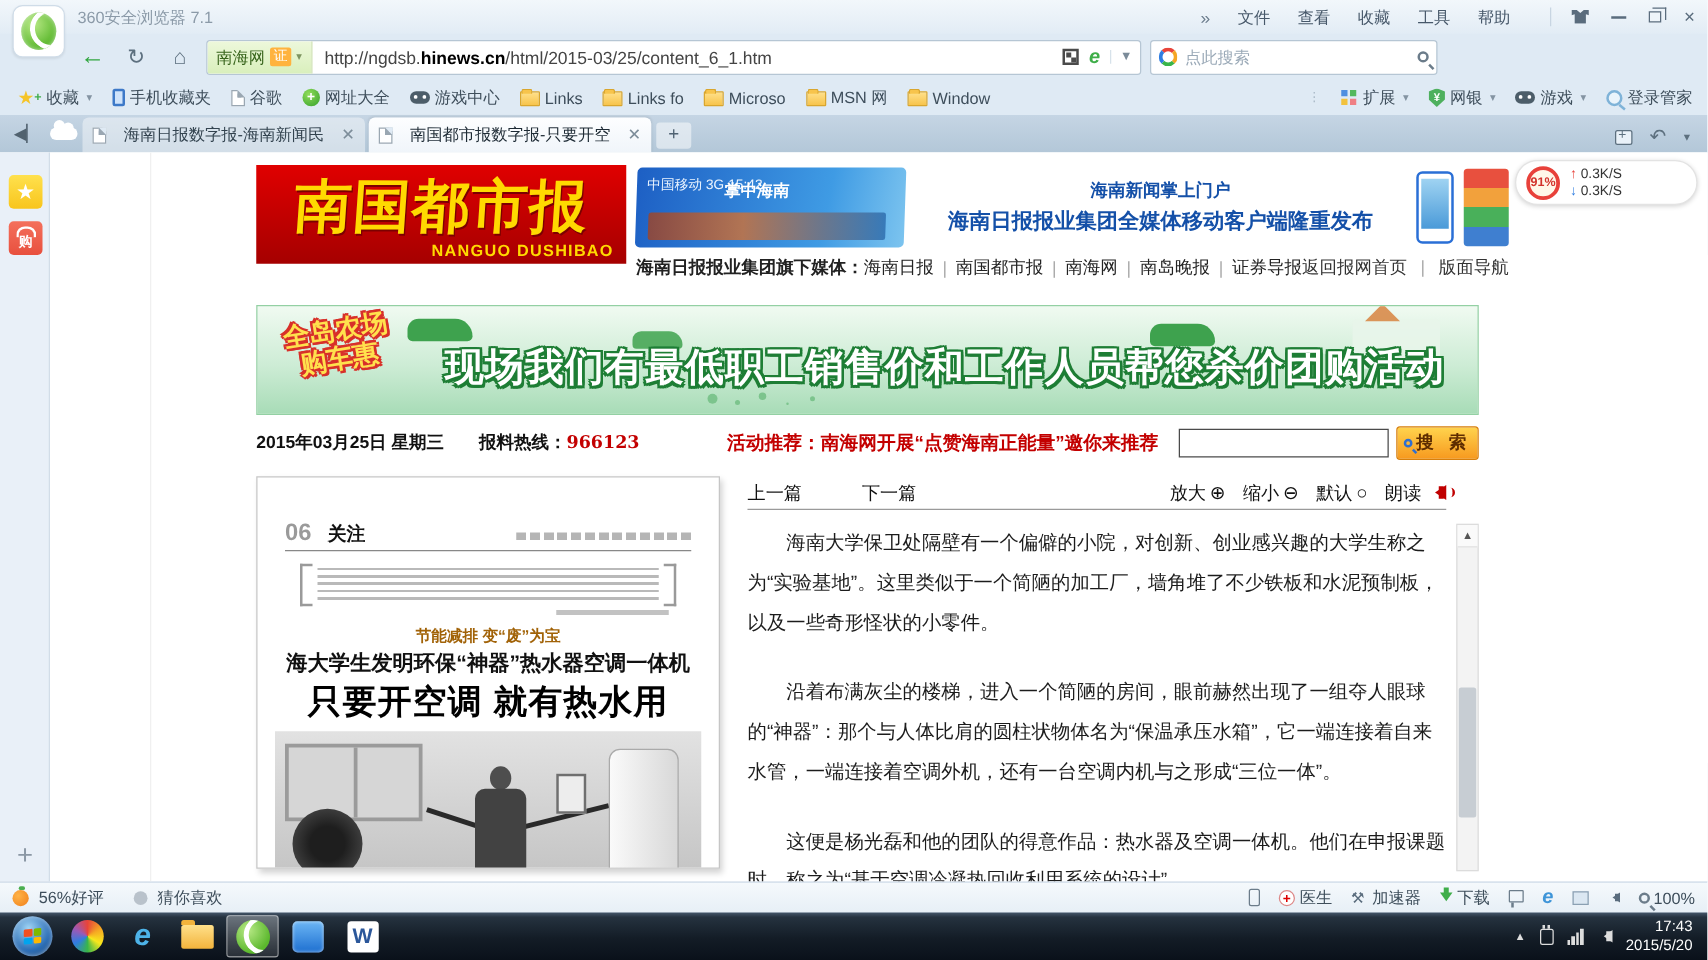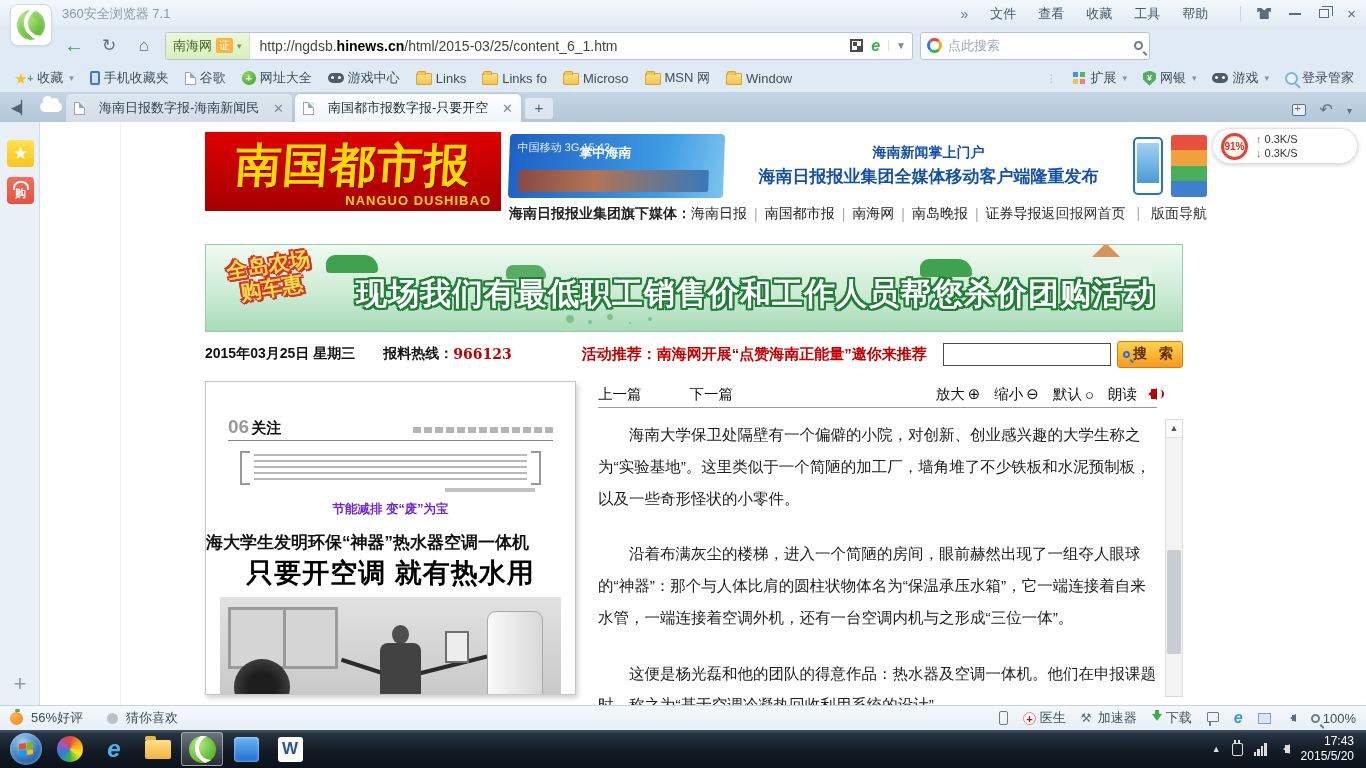--- a/index.html
+++ b/index.html
@@ -142,31 +142,31 @@
   .infobar .promo { margin-left:70px; color:#c30000; font-weight:bold; font-size:15px; }
   .infobar .sinput { margin-left:auto; width:168px; height:23px; border:1px solid #4a4a4a; background:#fff; outline:none; padding:0 4px; font-size:13px; }
   .sbtn { margin-left:6px; width:66px; height:27px; background:linear-gradient(#ffd34d,#f79a1f); border:1px solid #d87f0a; border-radius:3px; display:flex; align-items:center; justify-content:center; gap:3px; font-size:14px; font-weight:bold; color:#5d2c00; letter-spacing:4px; }
   .sbtn .sm { width:7px; height:7px; border:2px solid #2f6fd0; border-radius:50%; position:relative; flex:none; }
   .sbtn .sm::after { content:""; position:absolute; left:6px; top:6px; width:4px; height:2px; background:#2f6fd0; transform:rotate(45deg); transform-origin:0 0; }
 
   .articlerow { margin-top:12px; display:flex; }
   .thumb { width:371px; height:314px; flex:none; background:#fff; border:1px solid #c6c6c6; box-shadow:2px 3px 5px rgba(0,0,0,.18); overflow:hidden; padding-top:34px; }
   .th-head { display:flex; align-items:baseline; margin:0 22px; border-bottom:1px solid #888; padding-bottom:2px; }
   .th-no { color:#9a9a9a; font-size:19px; font-weight:bold; }
-  .th-sec { color:#111; font-size:15px; font-weight:bold; margin-left:2px; }
+  .th-sec { color:#111; font-size:15px; font-weight:bold; margin-left:13px; }
   .th-meta { margin-left:auto; width:140px; height:6px; background:repeating-linear-gradient(90deg,#b5b5b5 0 8px,transparent 8px 11px); }
   .quote { margin:10px 34px 0; position:relative; padding:3px 14px; }
   .quote::before,.quote::after { content:""; position:absolute; top:0; bottom:0; width:8px; border:2px solid #9a9a9a; }
   .quote::before { left:0; border-right:none; }
   .quote::after { right:0; border-left:none; }
   .tlines { background:repeating-linear-gradient(#b9b9b9 0 2px,transparent 2px 6px); }
   .quote .tlines { height:28px; }
   .qsig { margin:3px 40px 0 auto; width:90px; height:4px; background:#c2c2c2; }
-  .th-kicker { text-align:center; font-weight:bold; font-size:12.5px; color:#6d28d9; margin-top:9px; }
-  .th-h2 { text-align:left; font-weight:bold; font-size:17px; color:#111; margin-top:13px; }
+  .th-kicker { text-align:center; font-weight:bold; font-size:12.5px; color:#a16207; margin-top:9px; }
+  .th-h2 { text-align:center; font-weight:bold; font-size:17px; color:#111; margin-top:1px; }
   .th-h1 { text-align:center; font-weight:900; font-size:27px; color:#000; margin-top:1px; letter-spacing:1px; }
   .photo { margin:6px 14px 0; height:132px; background:linear-gradient(180deg,#e2e2e2,#c0c0c0); position:relative; overflow:hidden; }
   .ph-window { position:absolute; left:8px; top:10px; width:110px; height:62px; background:#d6d6d6; border:3px solid #9b9b9b; }
   .ph-window::after { content:""; position:absolute; left:50%; top:0; bottom:0; width:3px; background:#9b9b9b; }
   .ph-fan { position:absolute; left:14px; top:62px; width:56px; height:56px; border-radius:50%; background:radial-gradient(circle,#1e1e1e 35%,#3c3c3c 70%,#555); }
   .ph-man-head { position:absolute; left:172px; top:28px; width:17px; height:19px; border-radius:50%; background:#4e4e4e; }
   .ph-man-body { position:absolute; left:160px; top:46px; width:41px; height:70px; border-radius:8px 8px 3px 3px; background:#424242; }
   .ph-pipe1 { position:absolute; left:120px; top:70px; width:60px; height:4px; background:#2a2a2a; transform:rotate(18deg); }
   .ph-pipe2 { position:absolute; left:198px; top:66px; width:70px; height:4px; background:#2a2a2a; transform:rotate(-14deg); }
   .ph-panel { position:absolute; right:92px; top:34px; width:24px; height:32px; background:#ededed; border:2px solid #6f6f6f; }

